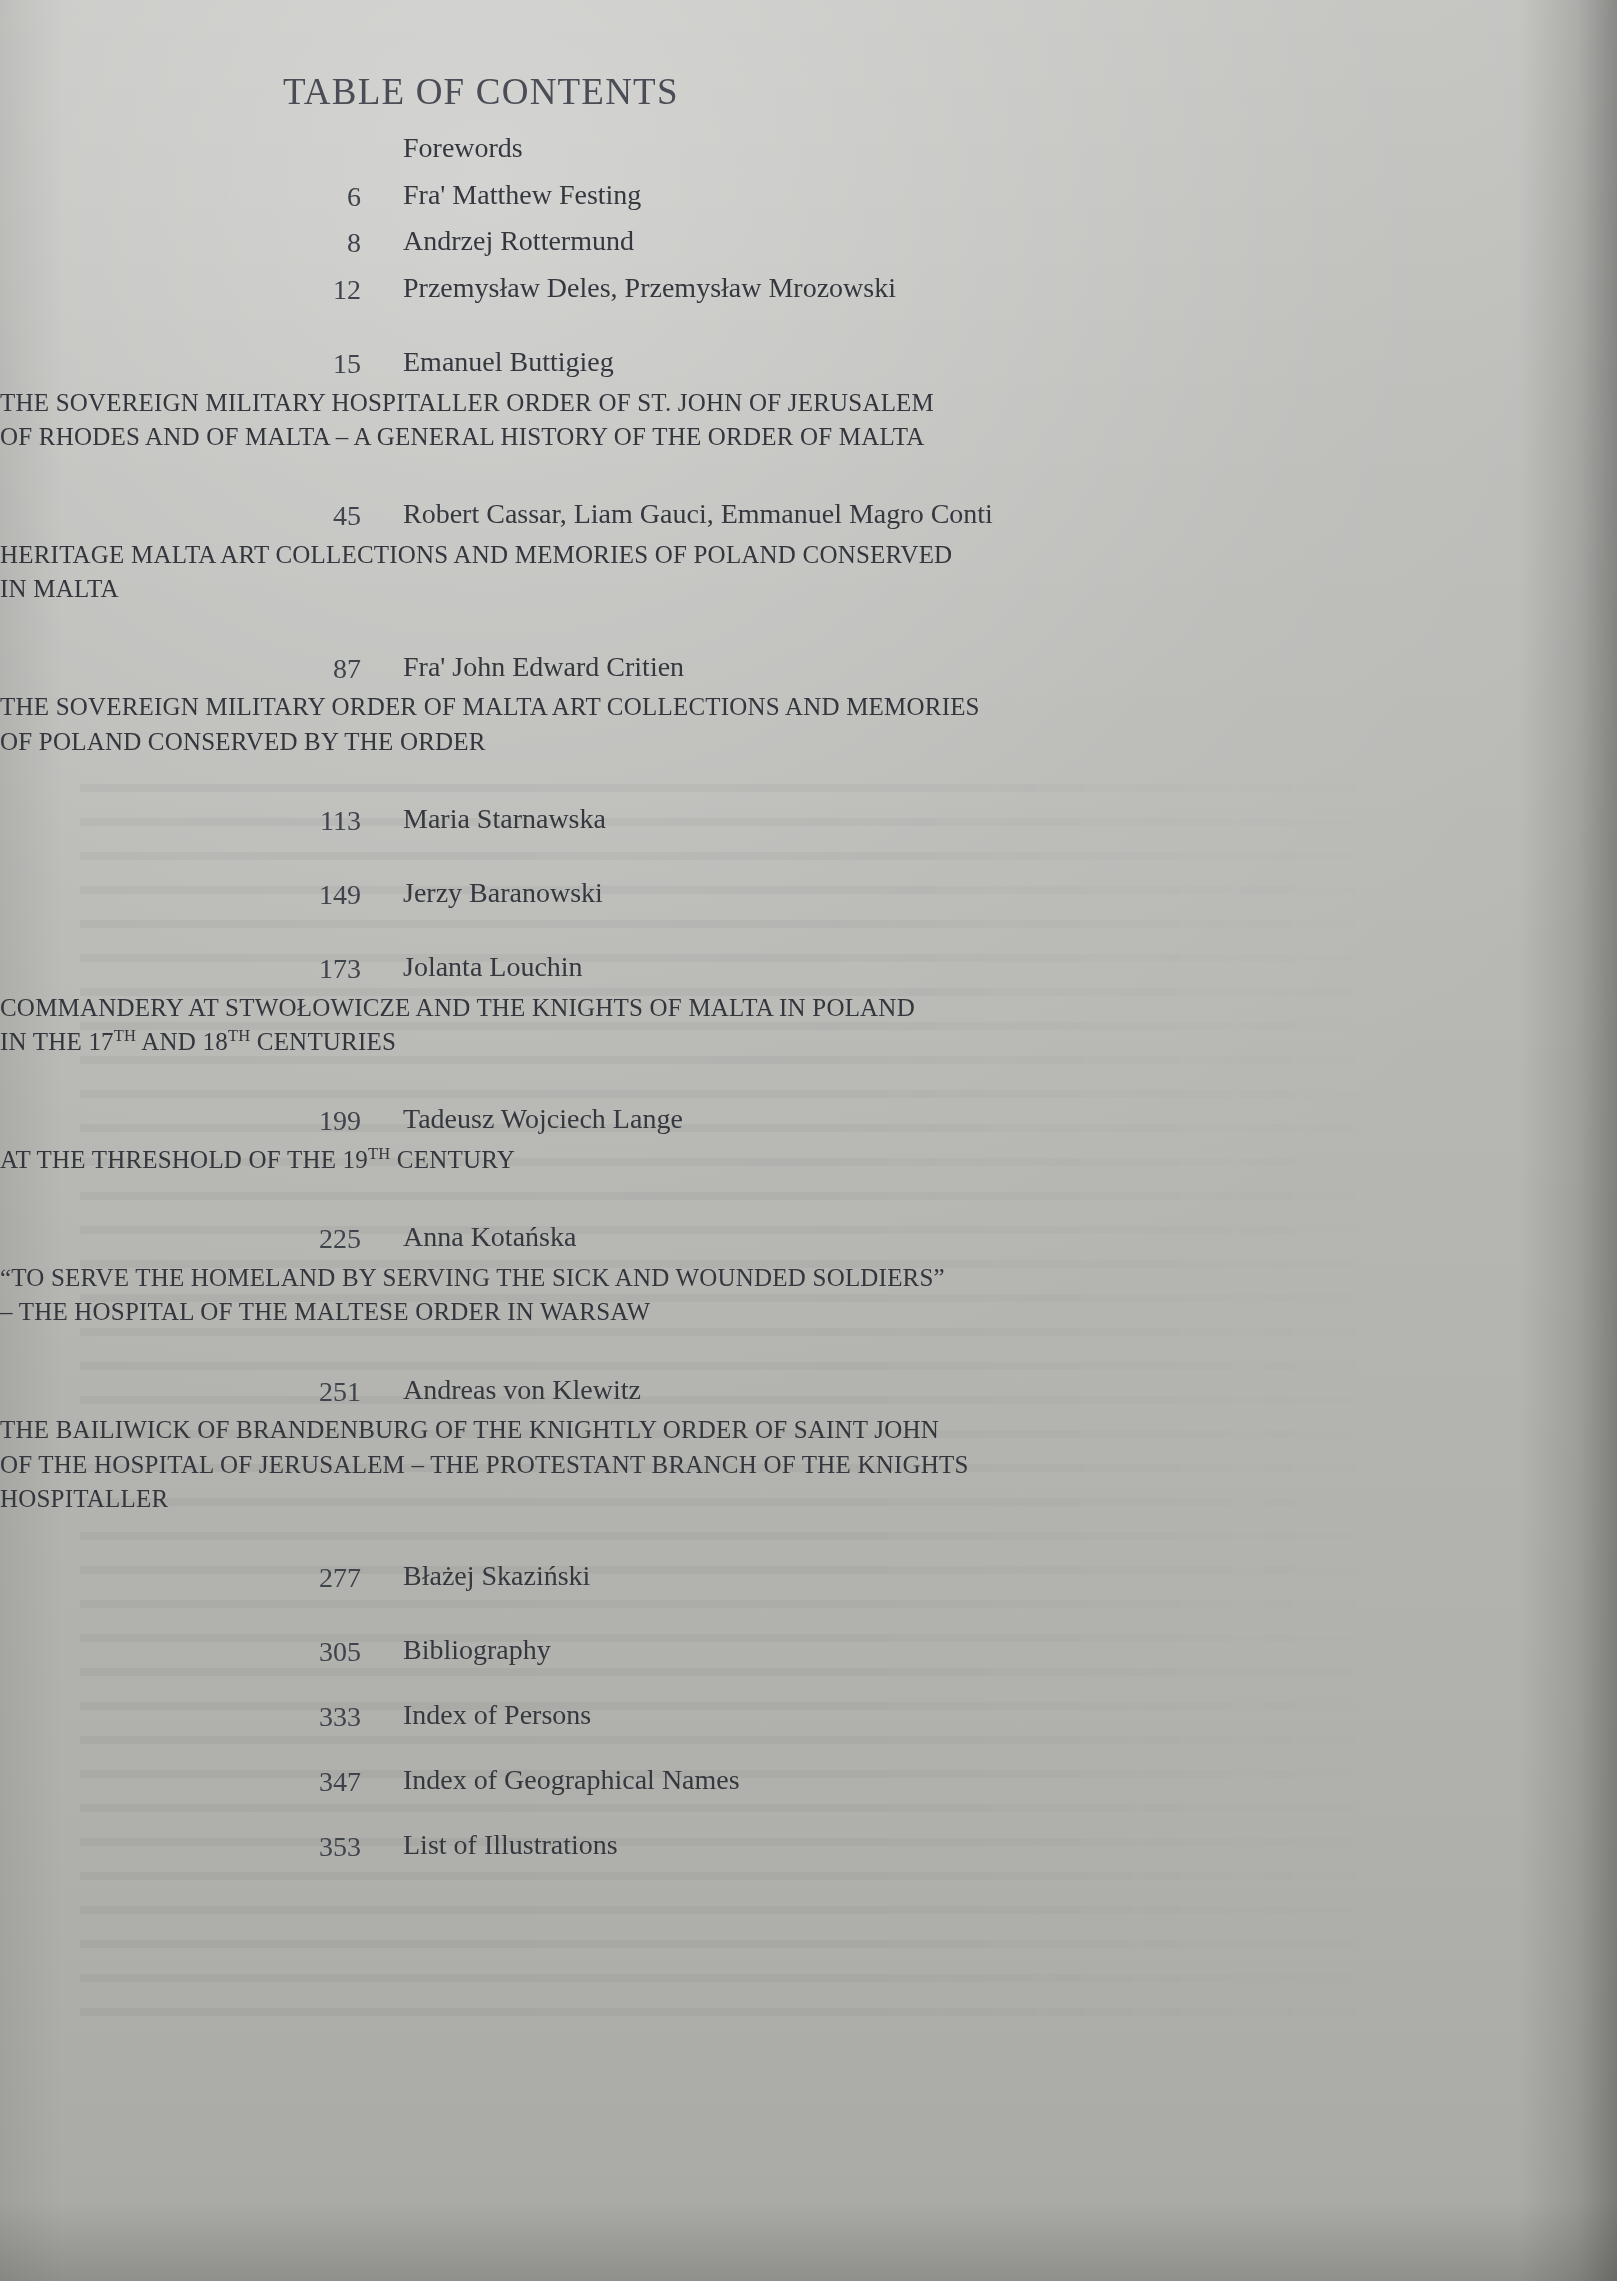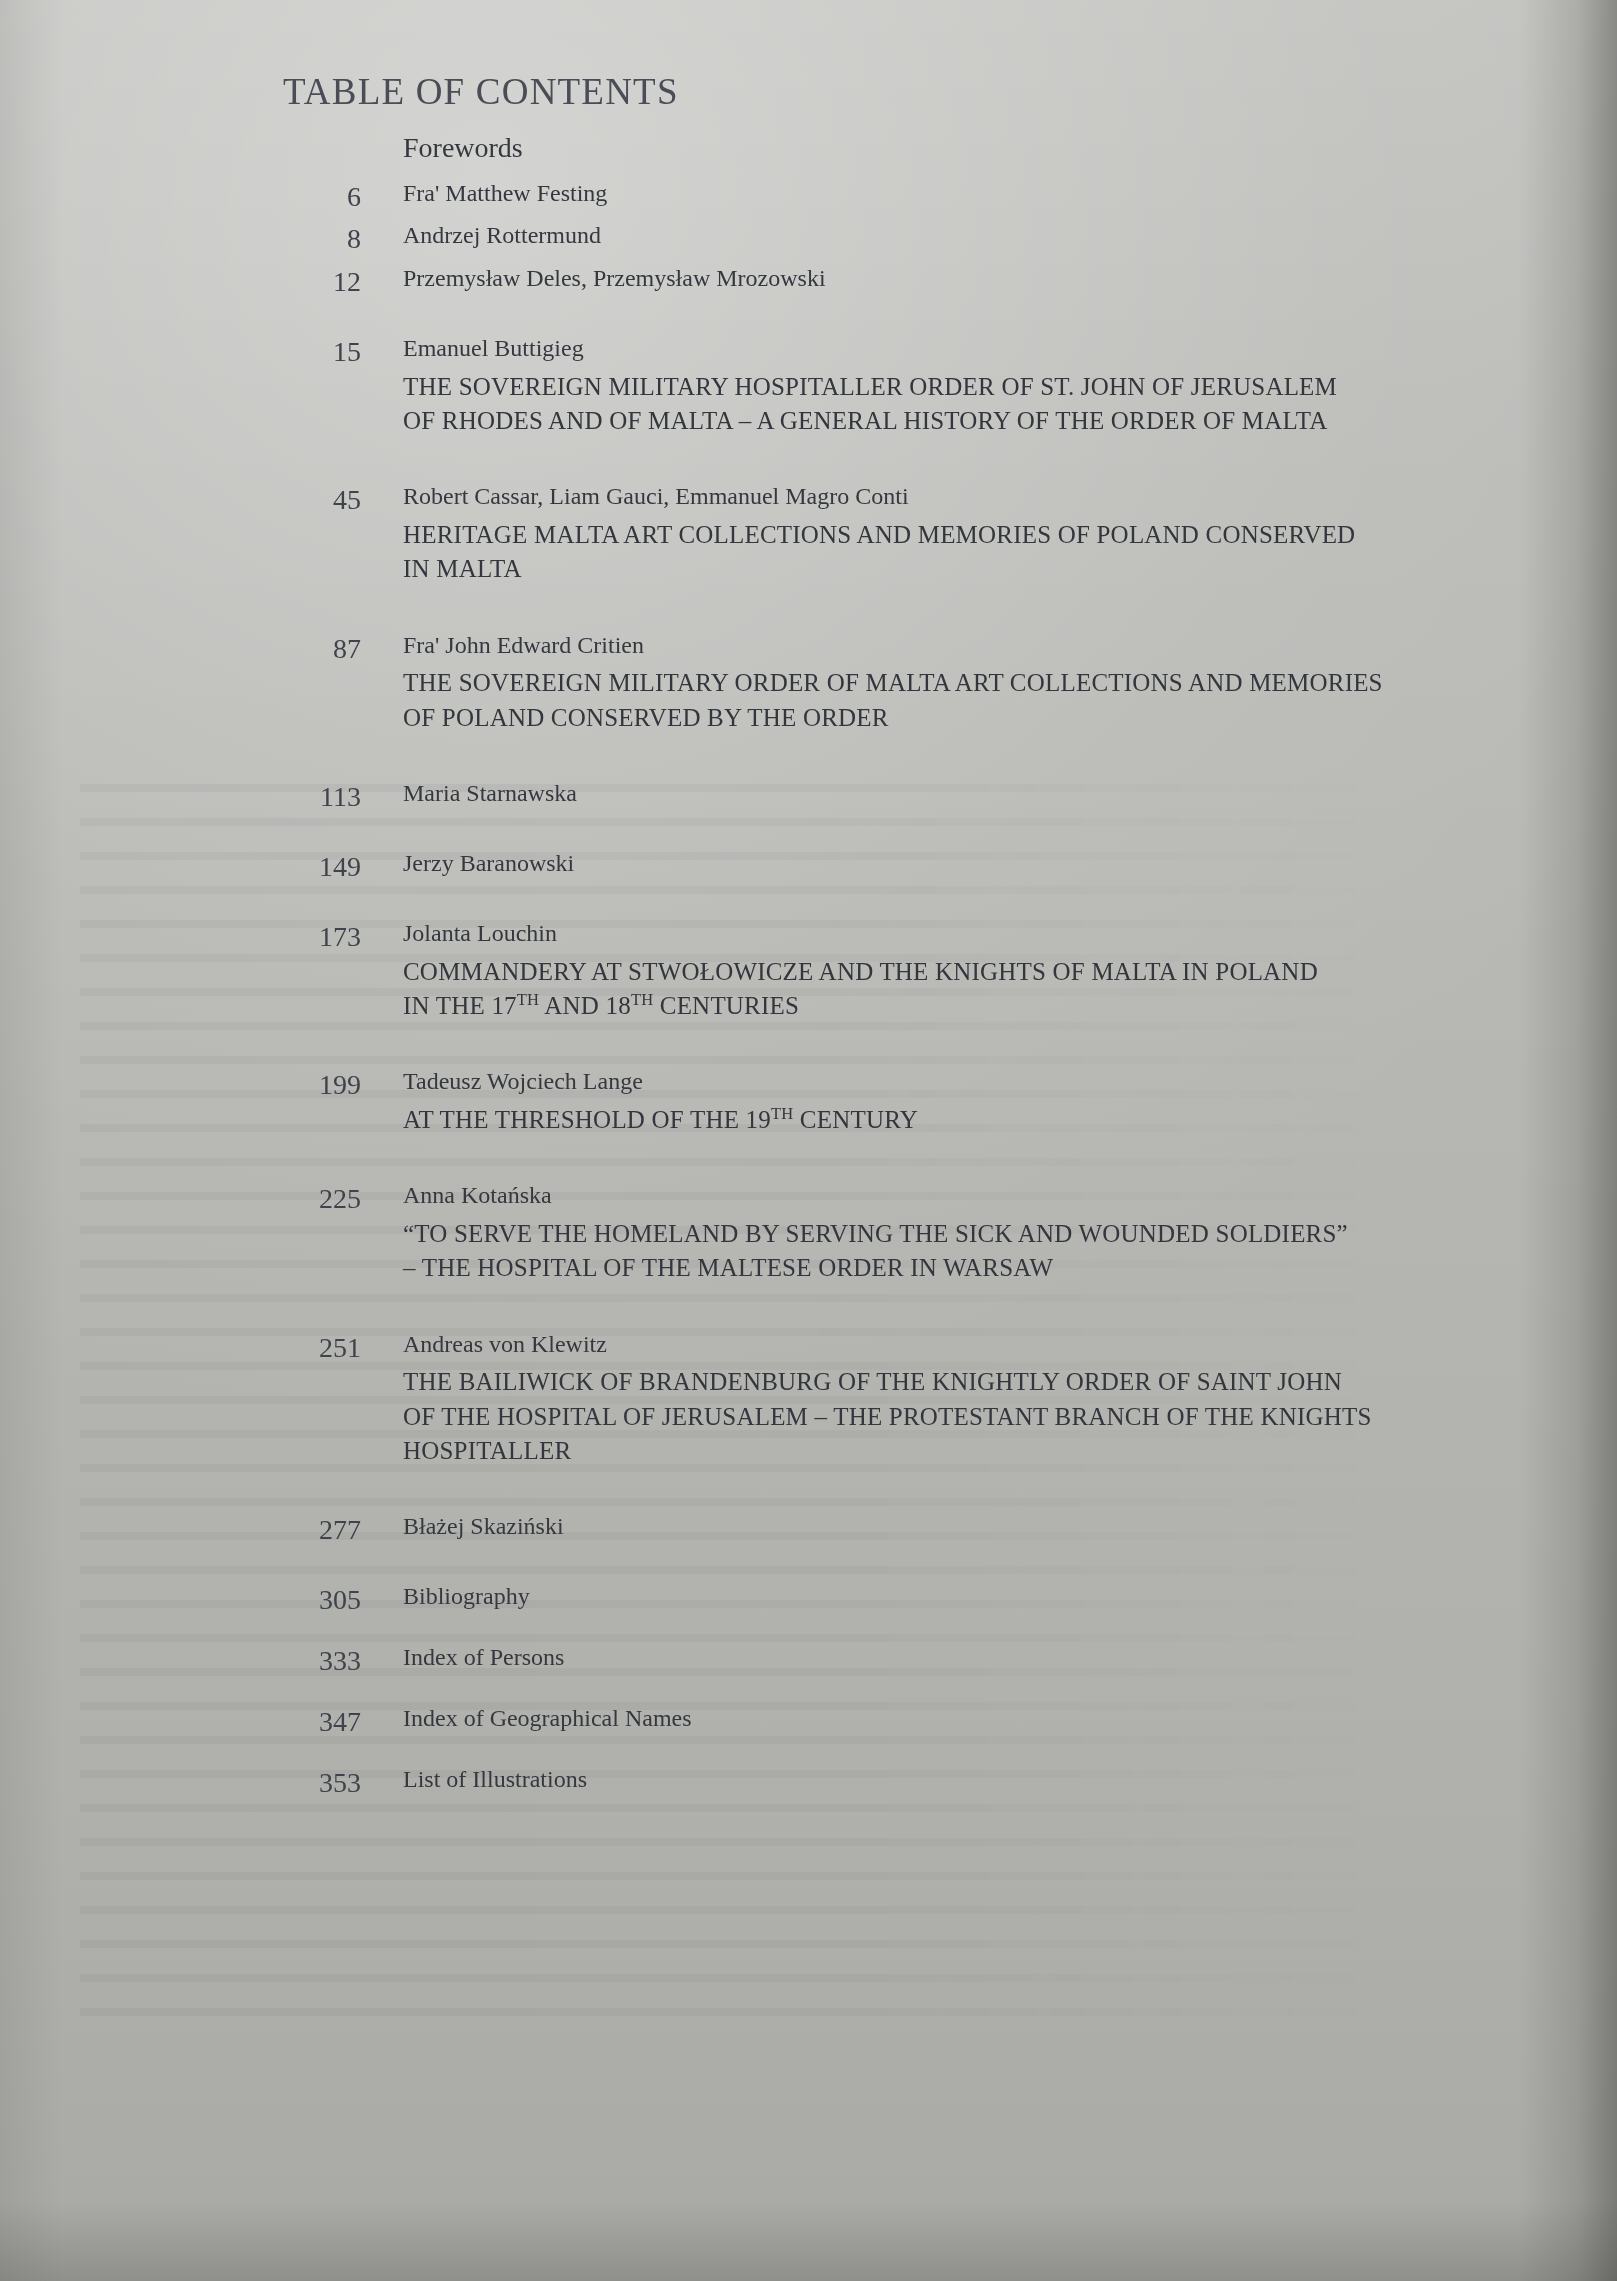--- a/index.html
+++ b/index.html
@@ -92,35 +92,34 @@
     position: absolute;
     left: 267px;
     width: 94px;
     text-align: right;
     font-size: 28px;
     color: #3f434c;
   }
 
   .author {
     margin-left: 403px;
-    font-size: 24px;
+    font-size: 28px;
     color: #35383f;
     line-height: 1.0;
     white-space: pre;
   }
 
   .plain {
     margin-left: 403px;
     font-size: 28px;
     color: #35383f;
     line-height: 1.0;
   }
 
   .title-lines {
-    margin-left: 403px;
     margin-top: 9.8px;
     font-size: 25px;
     color: #33363d;
     line-height: 1.37;
     letter-spacing: 0.2px;
   }
   .title-lines div {
     white-space: pre;
   }
   .title-lines sup {

